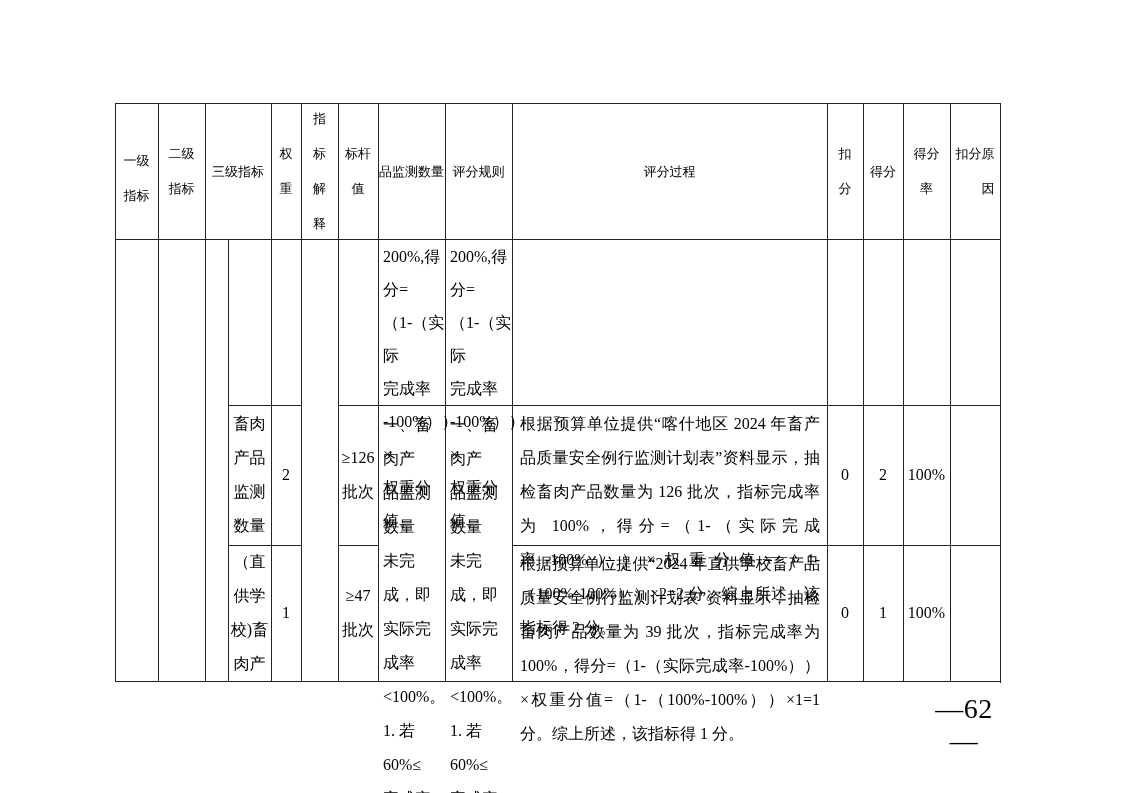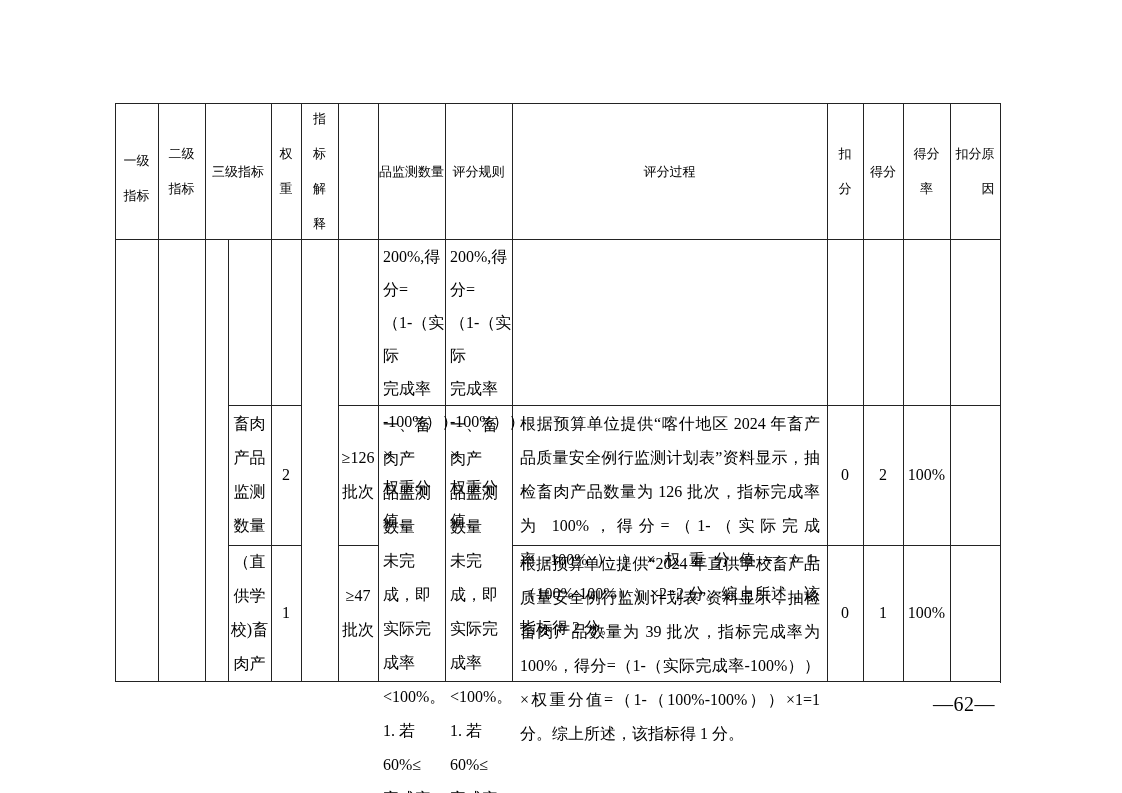--- a/index.html
+++ b/index.html
@@ -13,21 +13,21 @@
   .hline{height:1.4px;}
   .cell{position:absolute;white-space:pre-line;color:#000;}
   .cc{display:flex;align-items:center;justify-content:center;text-align:center;}
   .hdr{font-size:13px;line-height:35px;}
   .bd{font-size:16px;}
   .lh33{line-height:33px;}
   .lh34{line-height:34px;}
   .leftpad{padding-left:5px;text-align:left;}
   .flow{white-space:normal;text-align:justify;line-height:34px;padding:2px 7px 0 7px;box-sizing:border-box;}
   .pagenum{position:absolute;left:928px;top:693px;width:72px;text-align:center;
-    font-size:20px;letter-spacing:0.5px;}
+    font-size:28px;letter-spacing:0.5px;}
 </style>
 </head>
 <body>
 
 <div class="page">
 
   <div class="vline" style="left:115px;top:103px;height:579px;"></div>
   <div class="vline" style="left:158px;top:103px;height:579px;"></div>
   <div class="vline" style="left:205px;top:103px;height:579px;"></div>
   <div class="vline" style="left:228px;top:239px;height:443px;"></div>
@@ -56,20 +56,22 @@
 指标</div>
   <div class="cell cc hdr" style="left:158px;top:103px;width:47px;height:136px;">二级
 指标</div>
   <div class="cell cc hdr" style="left:205px;top:103px;width:66px;height:136px;">三级指标</div>
   <div class="cell cc hdr" style="left:271px;top:103px;width:30px;height:136px;">权
 重</div>
   <div class="cell cc hdr" style="left:301px;top:103px;width:37px;height:136px;">指
 标
 解
 释</div>
+  <div class="cell cc hdr" style="left:338px;top:103px;width:40px;height:136px;">标杆
+值</div>
   <div class="cell cc hdr" style="left:378px;top:103px;width:67px;height:136px;">品监测数量</div>
   <div class="cell cc hdr" style="left:445px;top:103px;width:67px;height:136px;">评分规则</div>
   <div class="cell cc hdr" style="left:512px;top:103px;width:315px;height:136px;">评分过程</div>
   <div class="cell cc hdr" style="left:827px;top:103px;width:36px;height:136px;">扣
 分</div>
   <div class="cell cc hdr" style="left:863px;top:103px;width:40px;height:136px;">得分</div>
   <div class="cell cc hdr" style="left:903px;top:103px;width:47px;height:136px;">得分
 率</div>
   <div class="cell cc hdr" style="left:950px;top:103px;width:50px;height:136px;text-align:right;">扣分原
 因</div>

